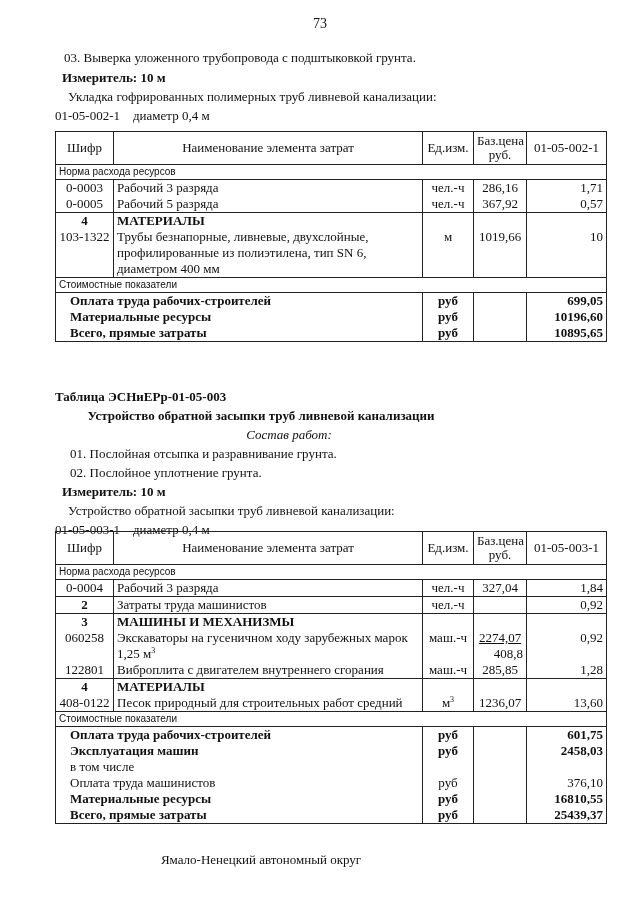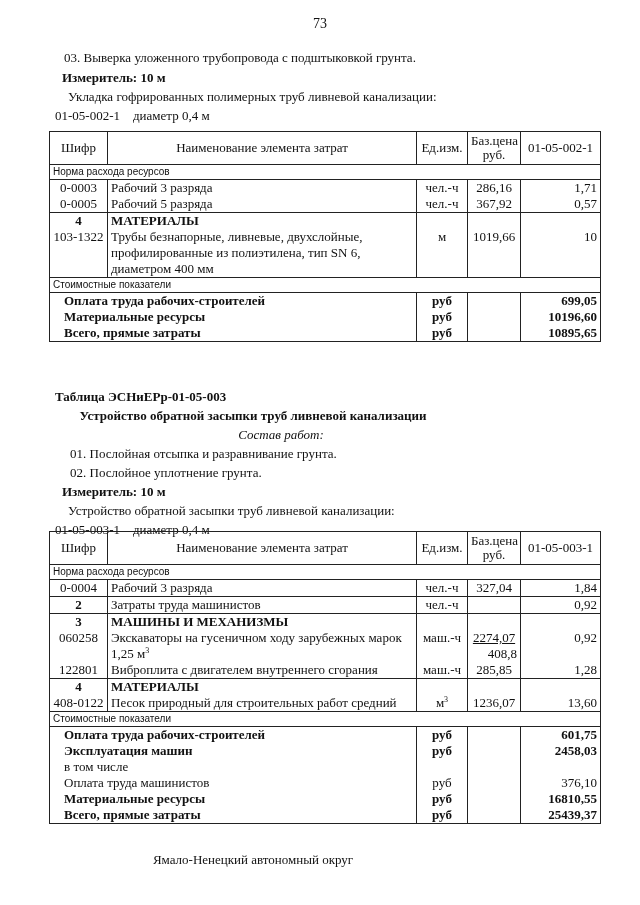--- a/index.html
+++ b/index.html
@@ -5,25 +5,25 @@
   html, body { margin: 0; padding: 0; background: #ffffff; }
   body {
     width: 640px; height: 905px; position: relative; overflow: hidden;
     font-family: "Liberation Serif", "DejaVu Serif", serif; color: #111;
     font-size: 13px;
   }
   .abs { position: absolute; white-space: nowrap; }
   .pagenum { left: 0; width: 640px; text-align: center; top: 16px; font-size: 14px; }
   .b { font-weight: bold; }
   .i { font-style: italic; padding-left: 28px; }
-  .center { text-align: center; left: 0; width: 506px; }
+  .center { text-align: center; left: 8px; width: 506px; }
 
   table.est {
     position: absolute; border-collapse: collapse; table-layout: fixed;
-    left: 49px; width: 551px;
+    left: 55px; width: 551px;
     font-size: 13px;
   }
   table.est td {
     border-left: 1px solid #222; border-right: 1px solid #222;
     padding: 0 3px; vertical-align: top; line-height: 16px;
   }
   table.est tr.hdr td { border-top: 1px solid #222; border-bottom: 1px solid #222; vertical-align: middle; text-align: center; height: 32px; line-height: 14px; }
   table.est tr.band td { border: 1px solid #222; font-family: "Liberation Sans", "DejaVu Sans", sans-serif; font-size: 10px; height: 14px; line-height: 14px; }
   table.est tr.sep td { border-top: 1px solid #222; }
   table.est tr.last td { border-bottom: 1px solid #222; }

